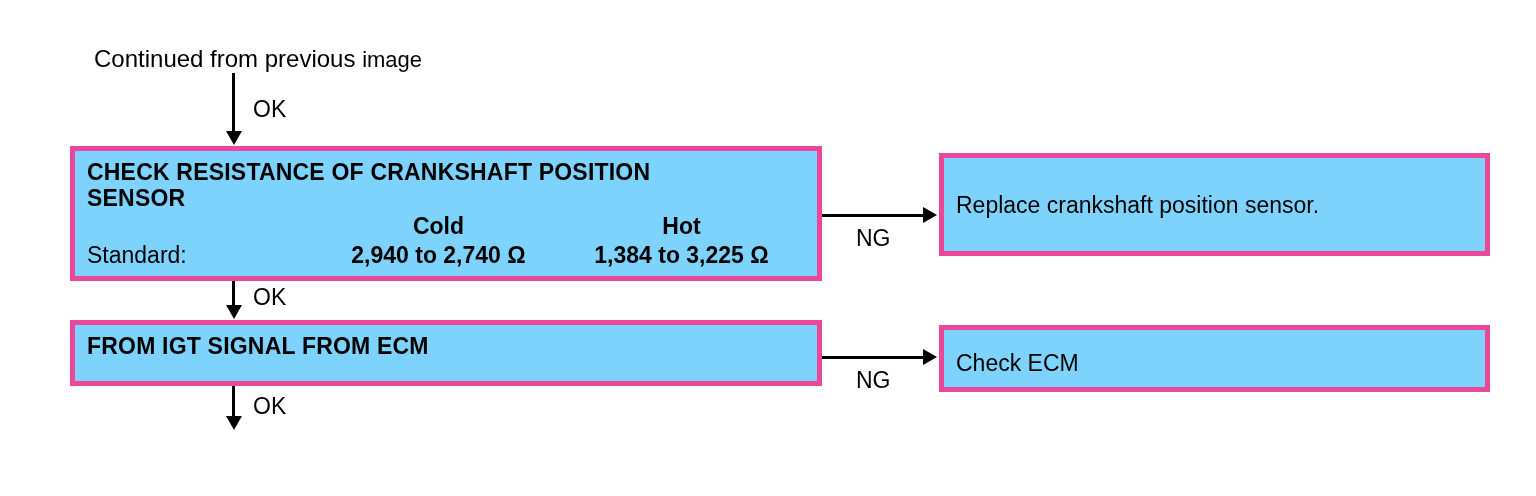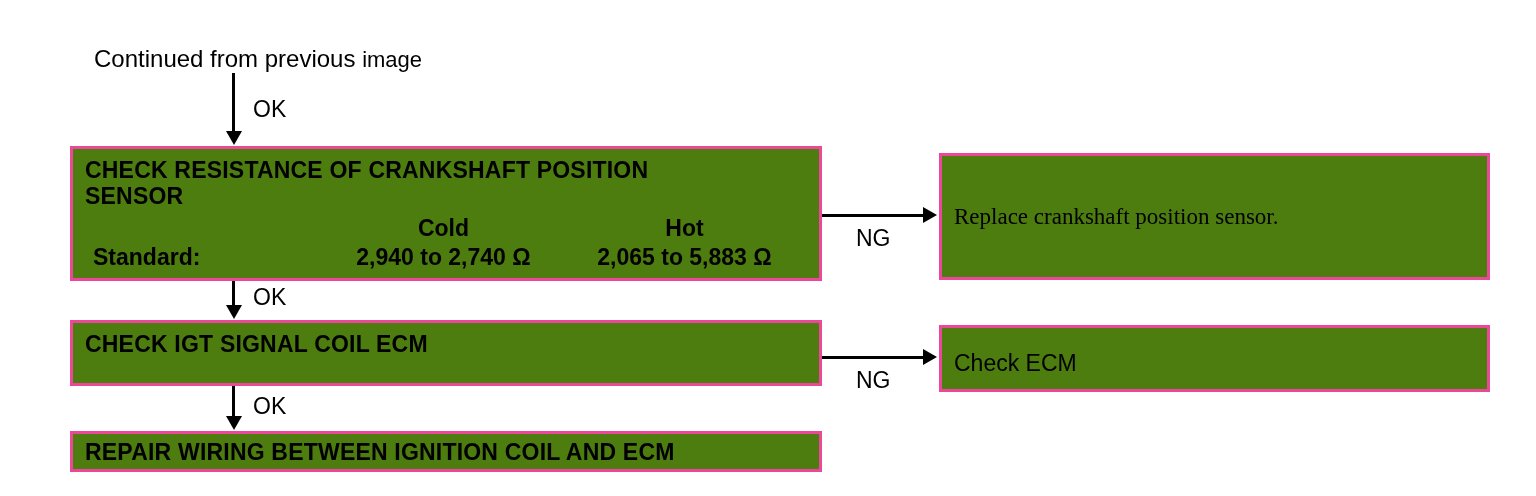--- a/index.html
+++ b/index.html
@@ -16,22 +16,22 @@
     width: 1536px;
     height: 496px;
     background: #ffffff;
     overflow: hidden;
   }
 
   
   .box {
     position: absolute;
     box-sizing: border-box;
-    border: 3px solid #ec4899;
-    background: #4d7c0f;
+    border: 5px solid #ec4899;
+    background: #7dd3fc;
   }
   .box-inner {
     position: absolute;
     left: 12px;
     right: 10px;
     top: 8px;
   }
 
   .title-bold {
     font-weight: bold;
@@ -53,24 +53,23 @@
     right: 14px;
     bottom: 6px;
   }
   .spec-row {
     display: flex;
     align-items: flex-end;
     width: 100%;
   }
   .spec-label {
     flex: 0 0 230px;
-    font-weight: bold;
+    font-weight: normal;
     font-size: 23px;
     line-height: 30px;
-    margin-left: 8px;
   }
   .spec-col {
     flex: 1 1 0;
     text-align: center;
     font-weight: bold;
     font-size: 23px;
     line-height: 30px;
     white-space: nowrap;
   }
   .spec-head .spec-col {
@@ -143,58 +142,53 @@
     </div>
     <div class="spec">
       <div class="spec-row spec-head">
         <div class="spec-label">&nbsp;</div>
         <div class="spec-col">Cold</div>
         <div class="spec-col">Hot</div>
       </div>
       <div class="spec-row">
         <div class="spec-label">Standard:</div>
         <div class="spec-col">2,940 to 2,740 Ω</div>
-        <div class="spec-col">2,065 to 5,883 Ω</div>
+        <div class="spec-col">1,384 to 3,225 Ω</div>
       </div>
     </div>
   </div>
 
   <div class="hline" style="left:822px; top:214px; width:103px;"></div>
   <div class="arrow-right" style="left:923px; top:207px;"></div>
   <div class="edge-label" style="left:856px; top:227px;">NG</div>
 
-  <div class="box" style="left:939px; top:153px; width:551px; height:127px;font-family:Liberation Serif, serif;">
+  <div class="box" style="left:939px; top:153px; width:551px; height:103px;">
     <div class="box-inner" style="top:0; bottom:0; display:flex; align-items:center;">
       <div class="title-plain">Replace crankshaft position sensor.</div>
     </div>
   </div>
 
   <div class="vline" style="left:232px; top:281px; height:27px;"></div>
   <div class="arrow-down" style="left:226px; top:305px;"></div>
   <div class="edge-label" style="left:253px; top:286px;">OK</div>
 
   <div class="box" style="left:70px; top:320px; width:752px; height:66px;">
     <div class="box-inner">
-      <div class="title-bold">CHECK IGT SIGNAL COIL ECM</div>
+      <div class="title-bold">FROM IGT SIGNAL FROM ECM</div>
     </div>
   </div>
 
   <div class="hline" style="left:822px; top:356px; width:103px;"></div>
   <div class="arrow-right" style="left:923px; top:349px;"></div>
   <div class="edge-label" style="left:856px; top:369px;">NG</div>
 
   <div class="box" style="left:939px; top:325px; width:551px; height:67px;">
     <div class="box-inner" style="top:9px; bottom:0; display:flex; align-items:center;">
       <div class="title-plain">Check ECM</div>
     </div>
   </div>
 
   <div class="vline" style="left:232px; top:386px; height:32px;"></div>
   <div class="arrow-down" style="left:226px; top:416px;"></div>
   <div class="edge-label" style="left:253px; top:395px;">OK</div>
 
-  <div class="box" style="left:70px; top:431px; width:752px; height:41px;">
-    <div class="box-inner" style="top:0; bottom:0; display:flex; align-items:center;">
-      <div class="title-bold">REPAIR WIRING BETWEEN IGNITION COIL AND ECM</div>
-    </div>
-  </div>
 
 </div>
 
 </body></html>

